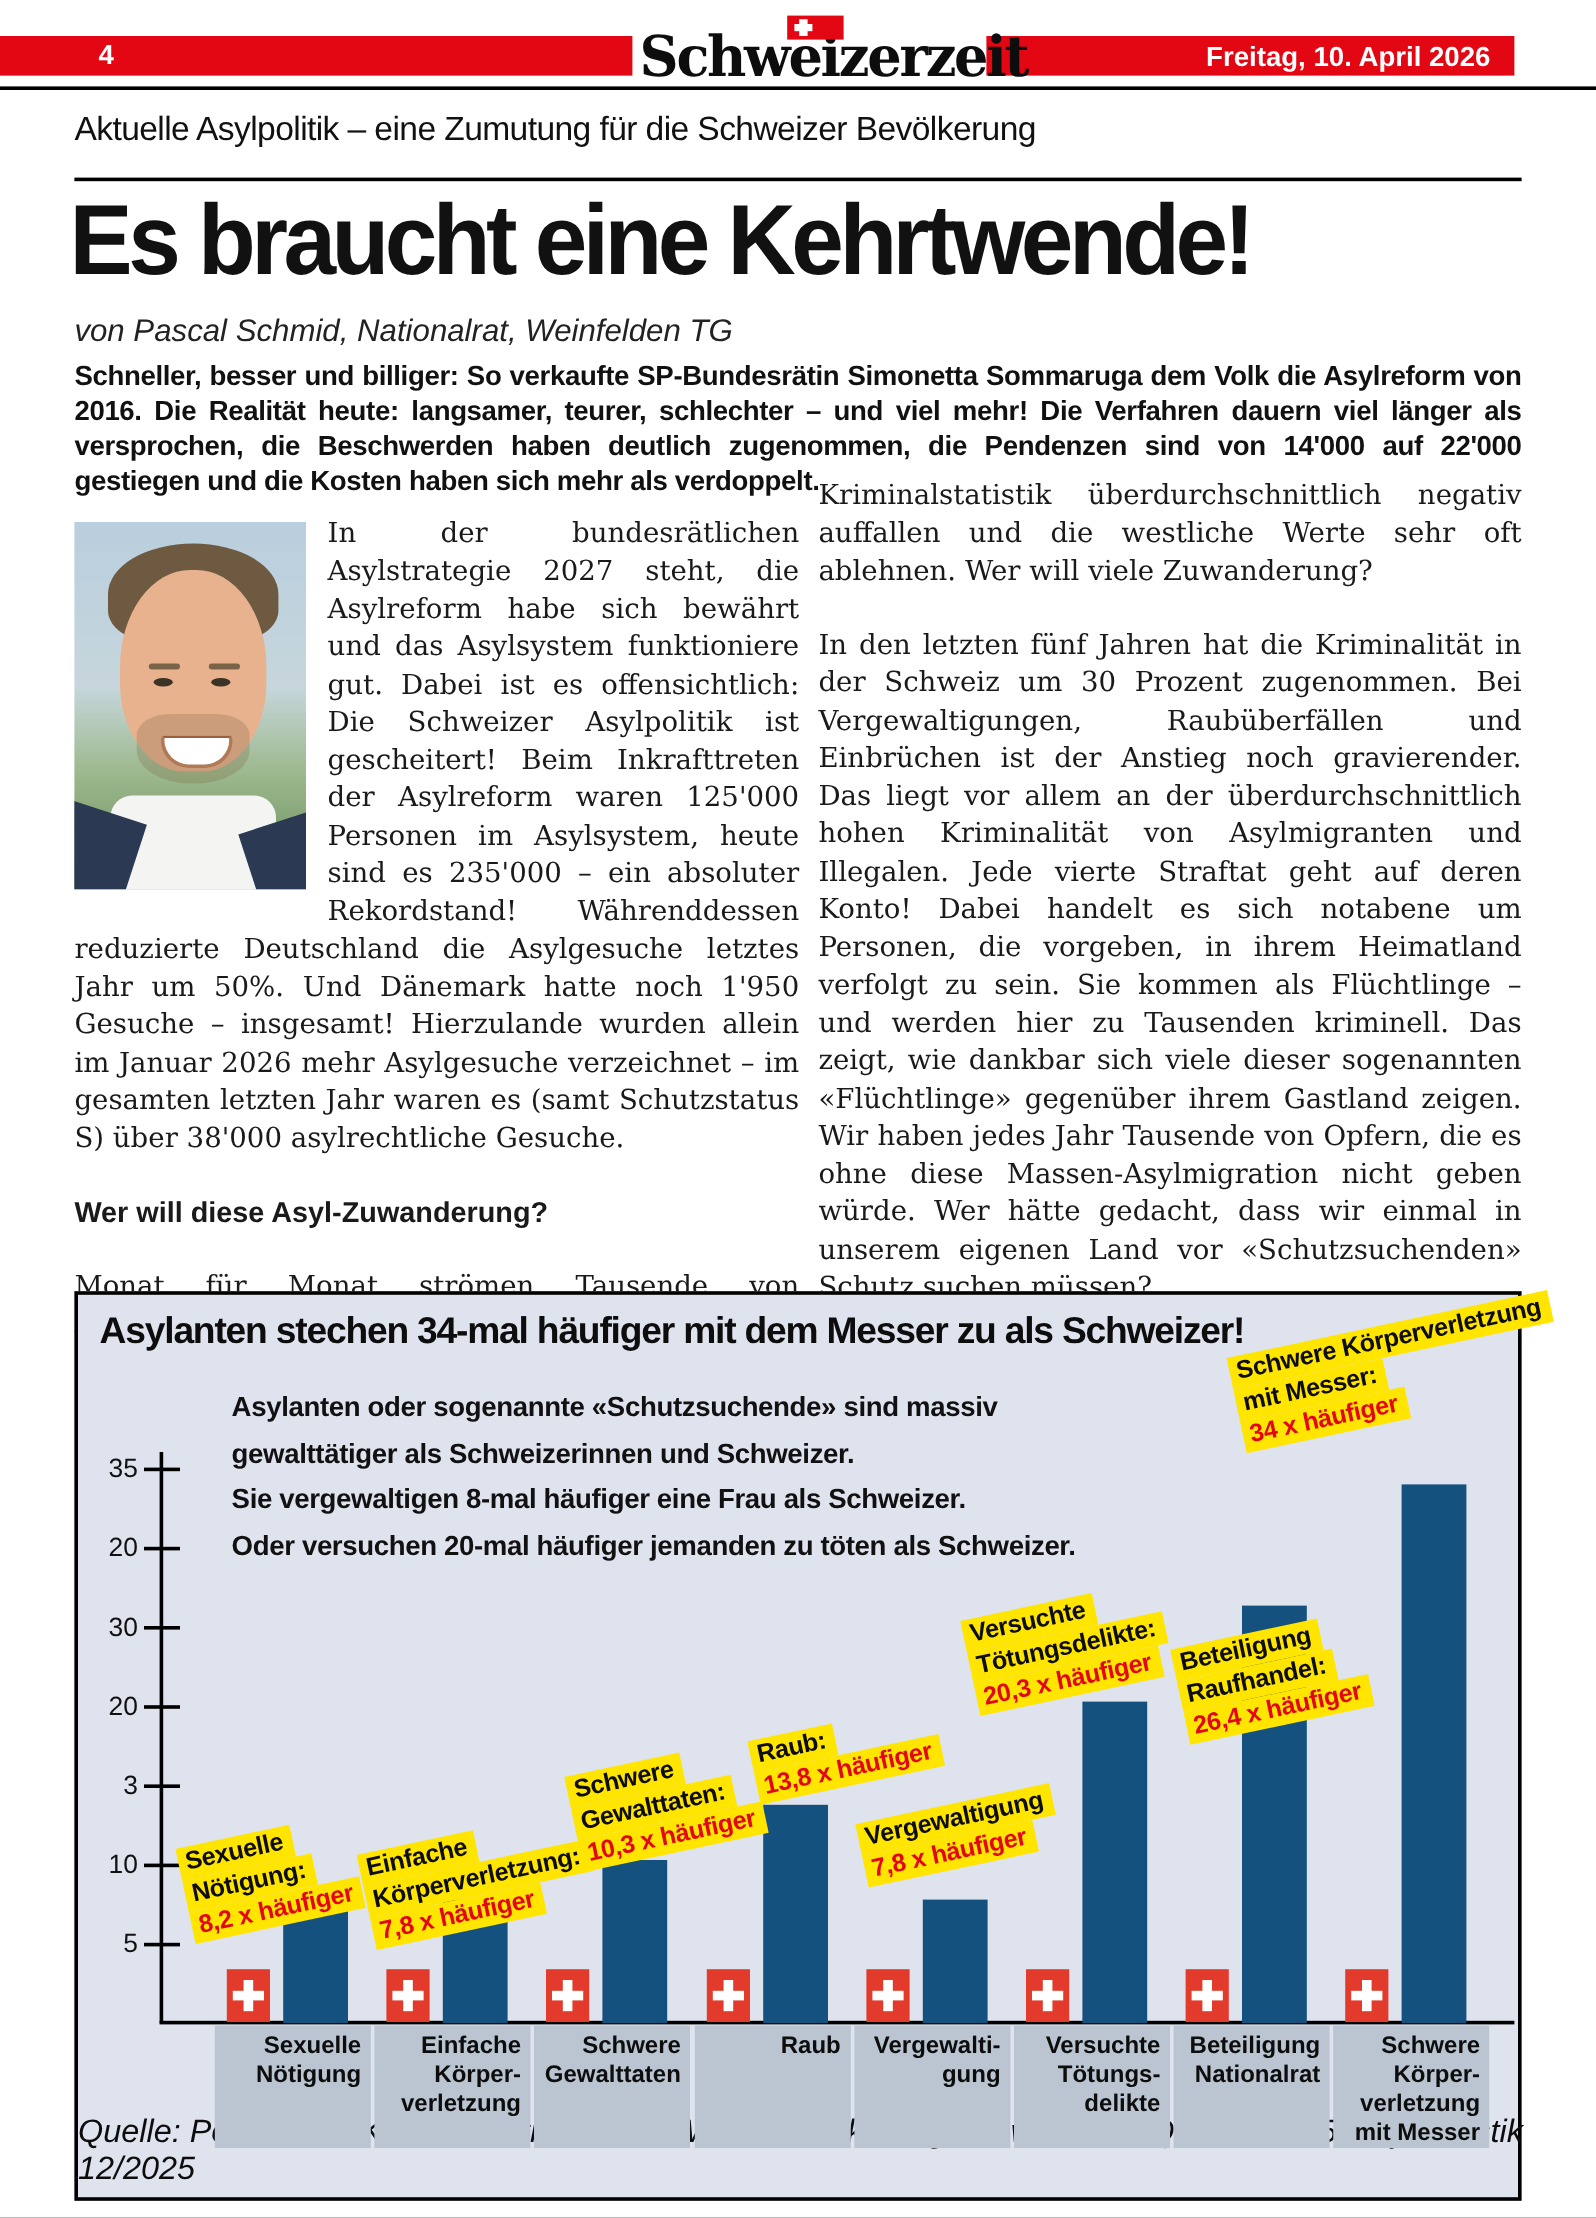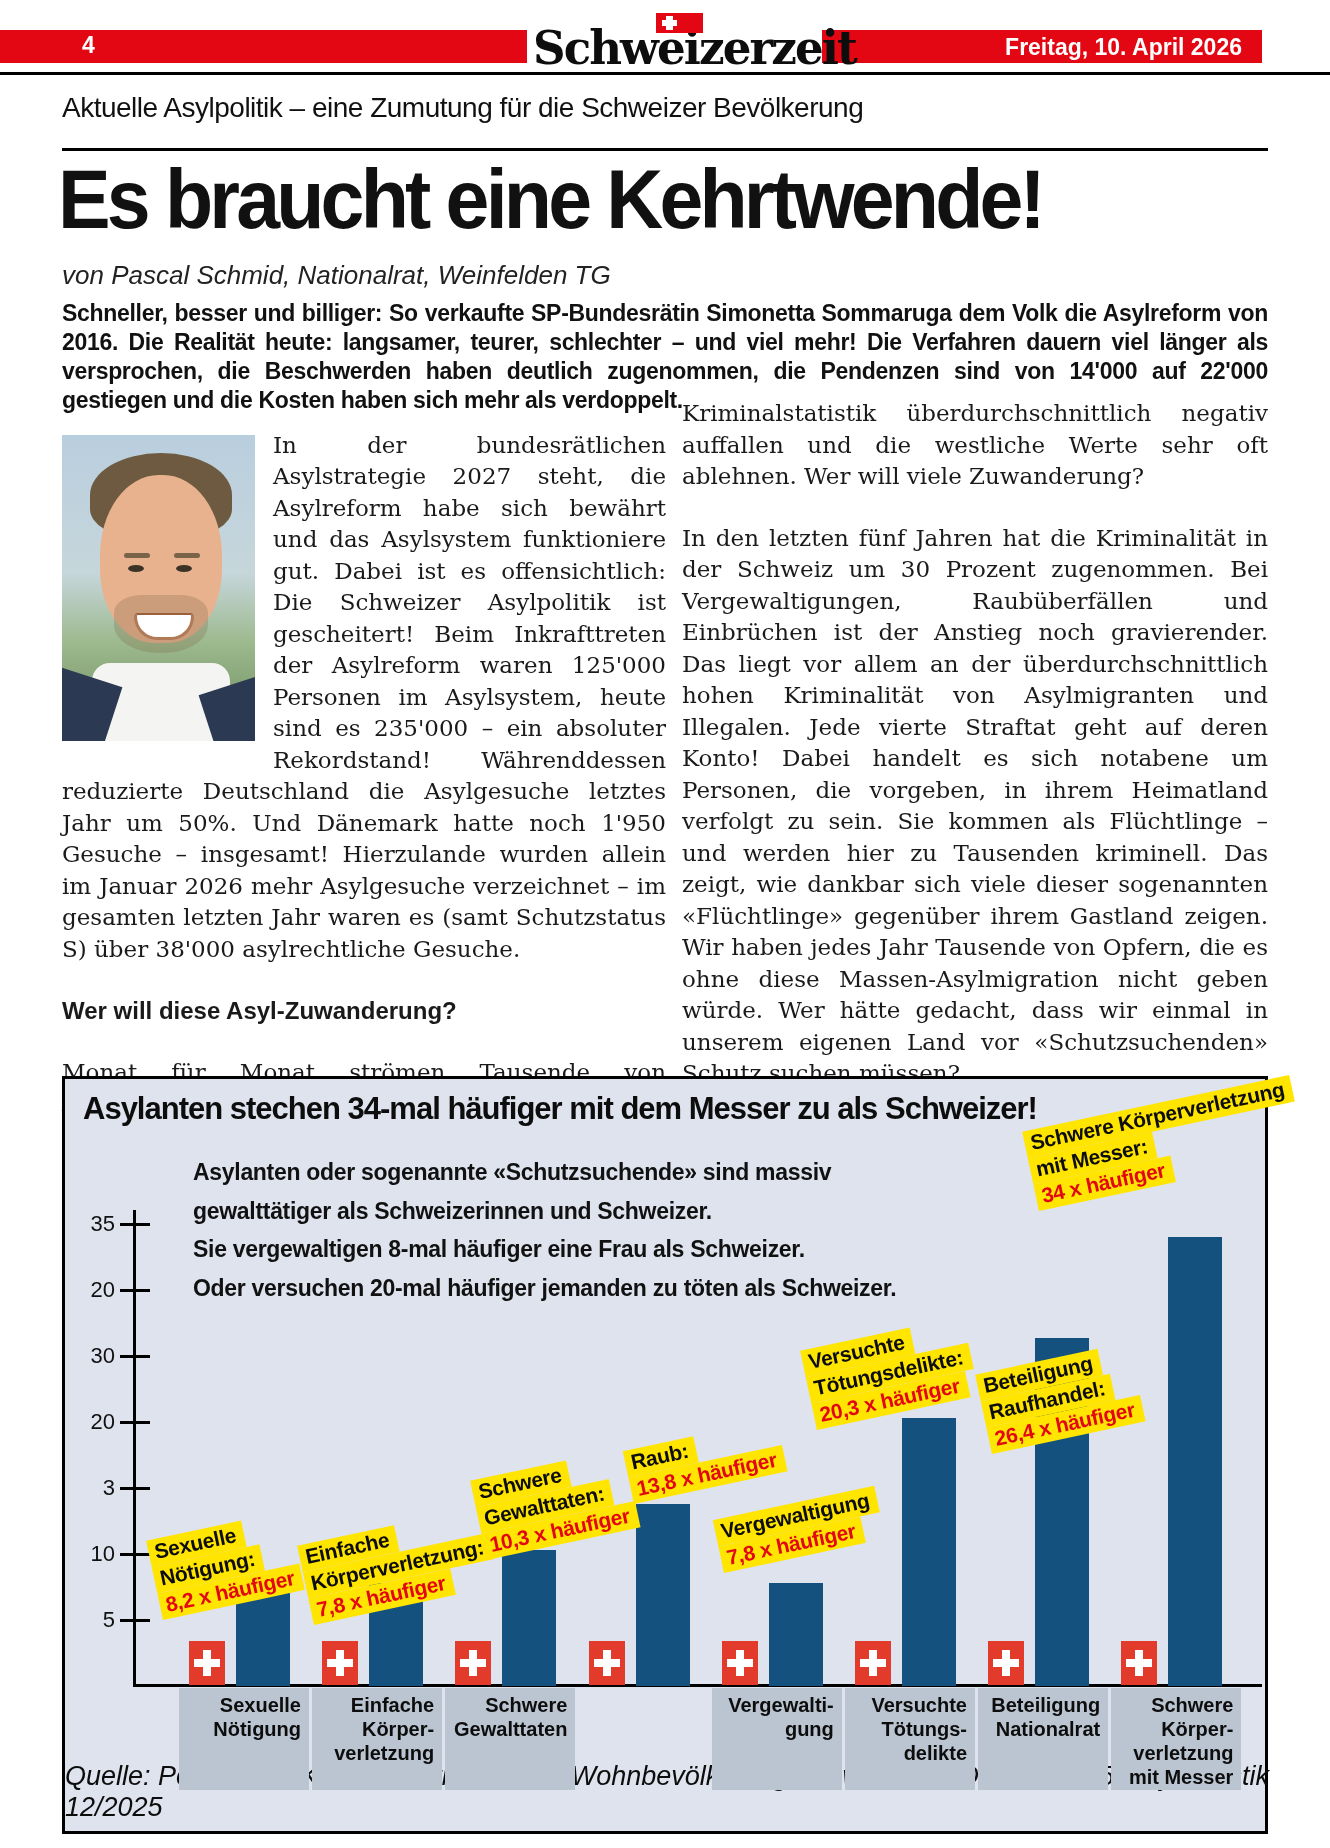--- a/index.html
+++ b/index.html
@@ -180,20 +180,23 @@
         <div class="flag" style="left: 390.4px;">
           <div class="cv"></div>
           <div class="ch"></div>
         </div>
         <div class="bar" style="left: 437.4px; top: 471.04px; height: 135.96px; background: rgb(21, 81, 127);"></div>
         <div class="callout" style="left: 422.4px; bottom: 270.96px;">
           <div class="chip">Schwere</div>
           <div class="chip">Gewalttaten:</div>
           <div class="chip val">10,3 x häufiger</div>
         </div>
+        <div class="axis-box" style="left: 513.6px;">
+          <div>Raub</div>
+        </div>
         <div class="flag" style="left: 523.6px;">
           <div class="cv"></div>
           <div class="ch"></div>
         </div>
         <div class="bar" style="left: 570.6px; top: 424.84px; height: 182.16px; background: rgb(21, 81, 127);"></div>
         <div class="callout" style="left: 568.6px; bottom: 327.16px;">
           <div class="chip">Raub:</div>
           <div class="chip val">13,8 x häufiger</div>
         </div>
         <div class="axis-box" style="left: 646.8px;">

